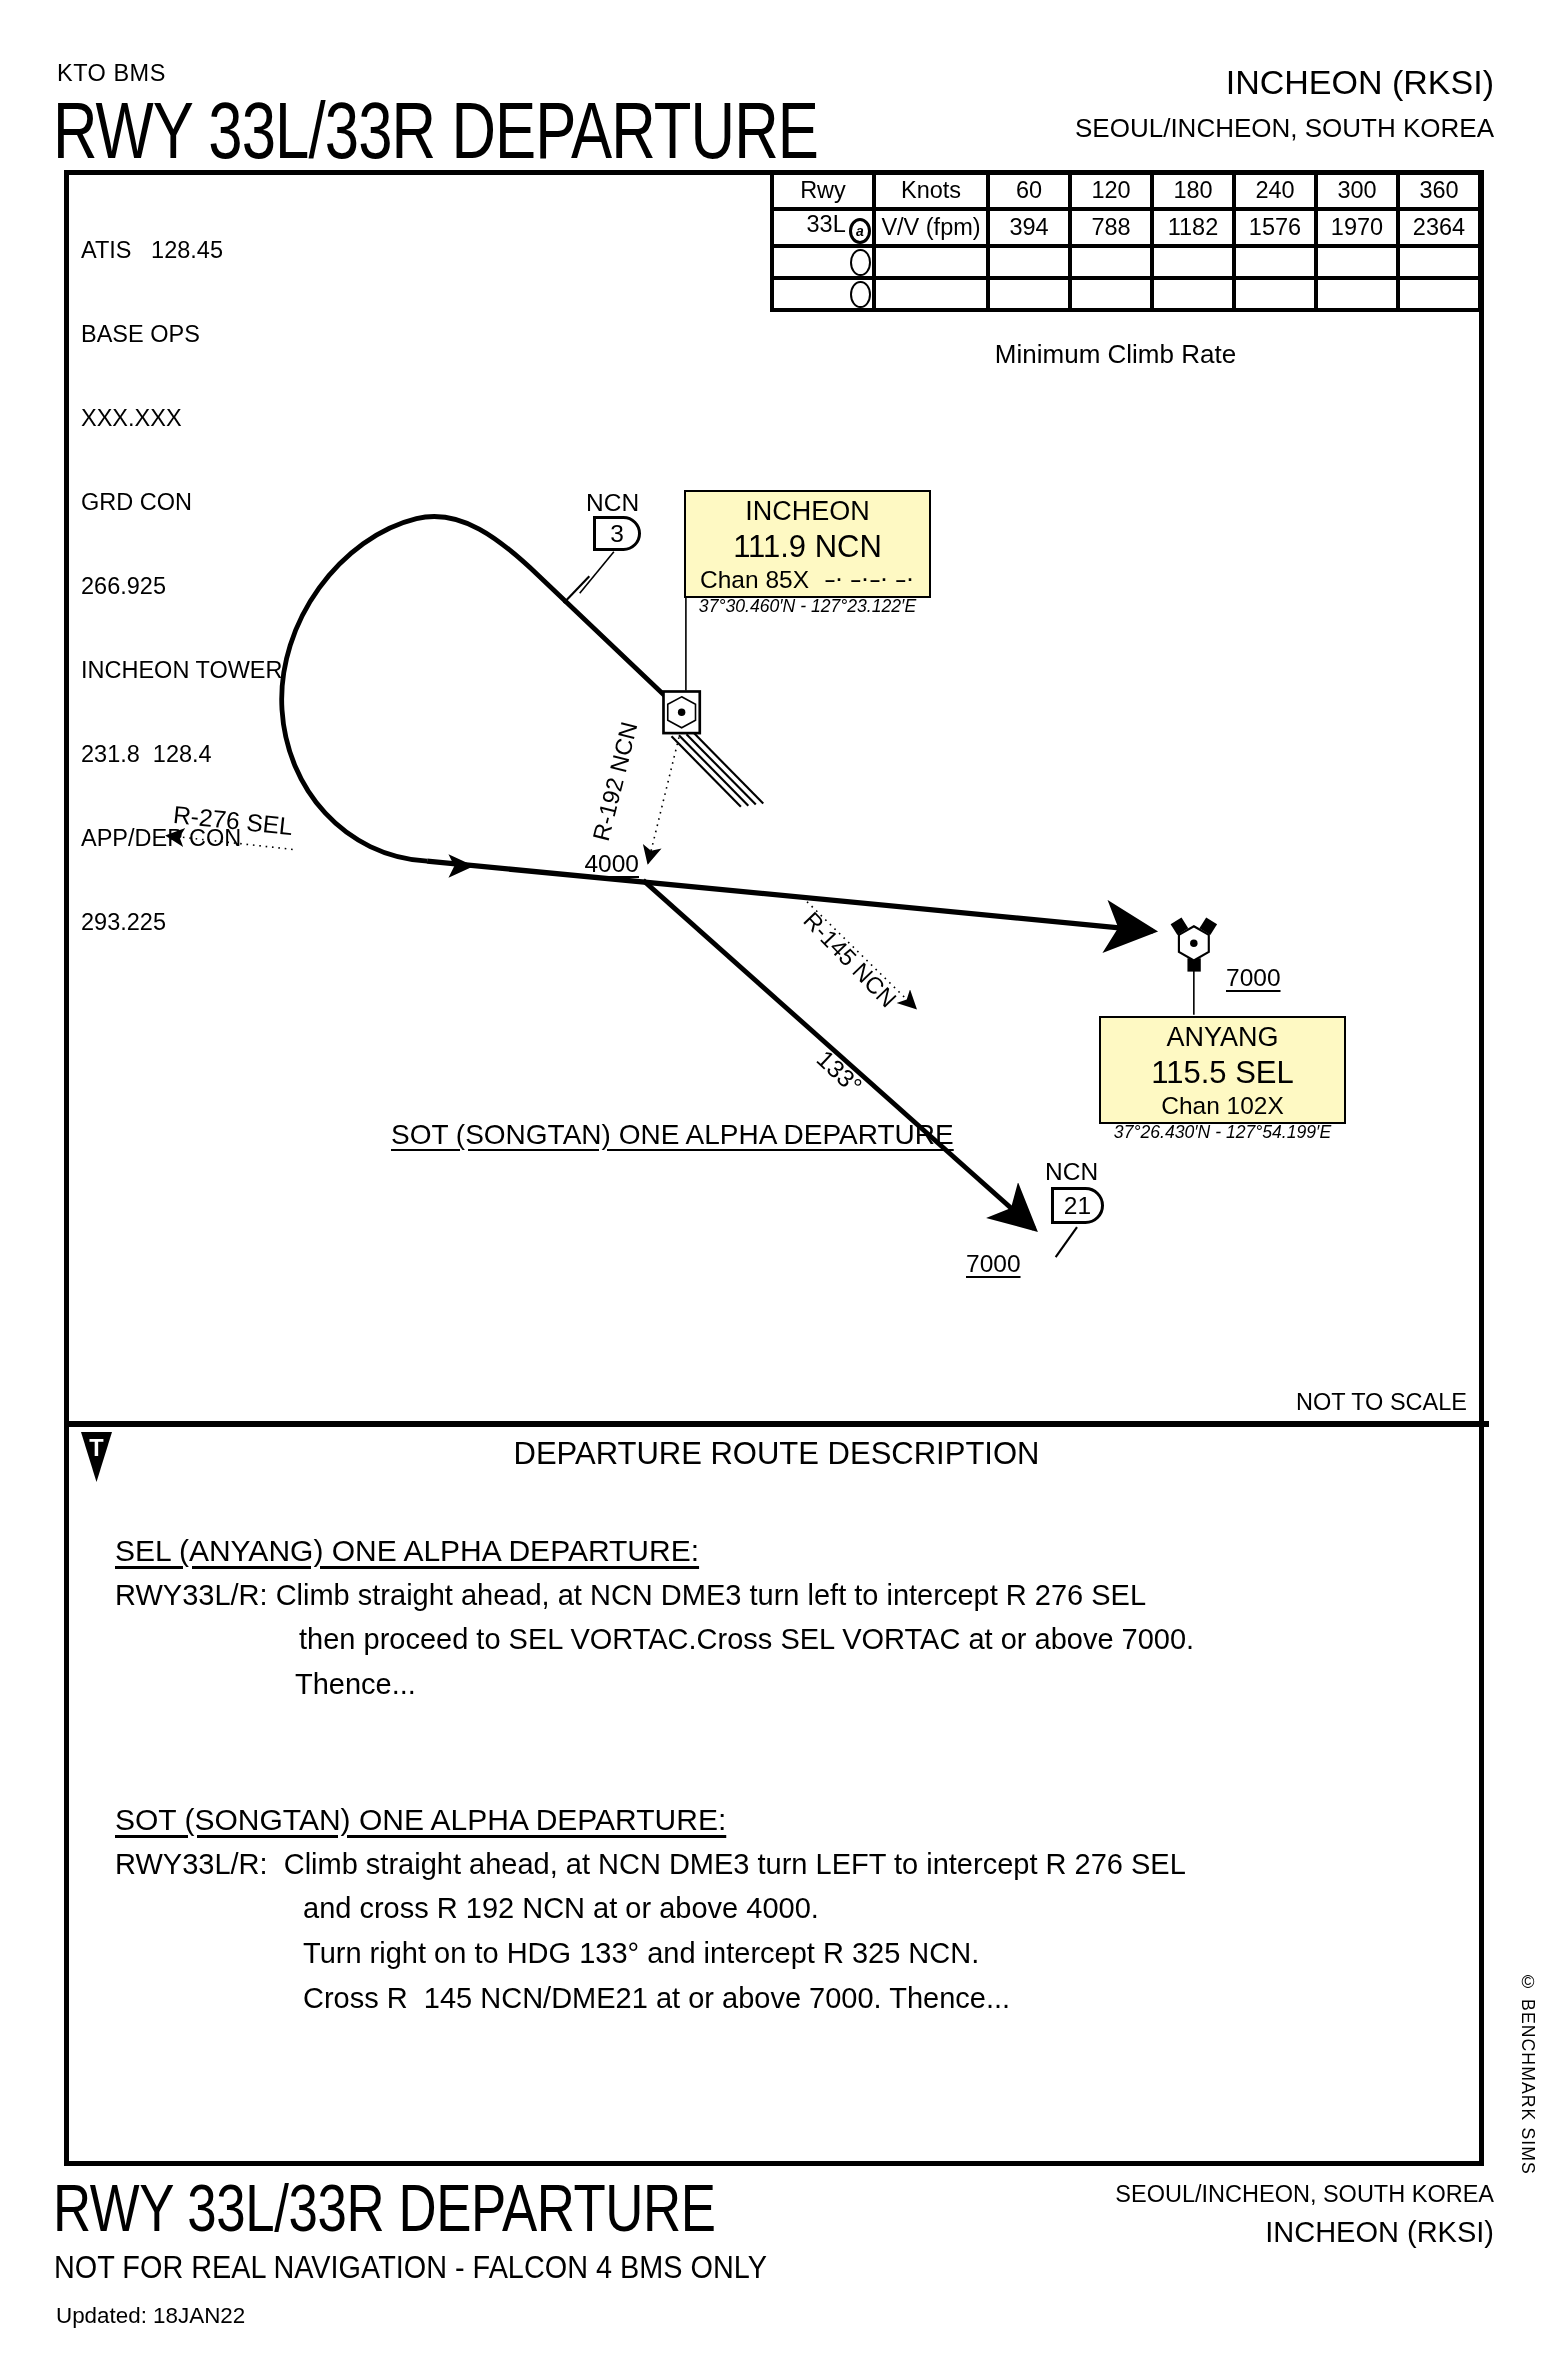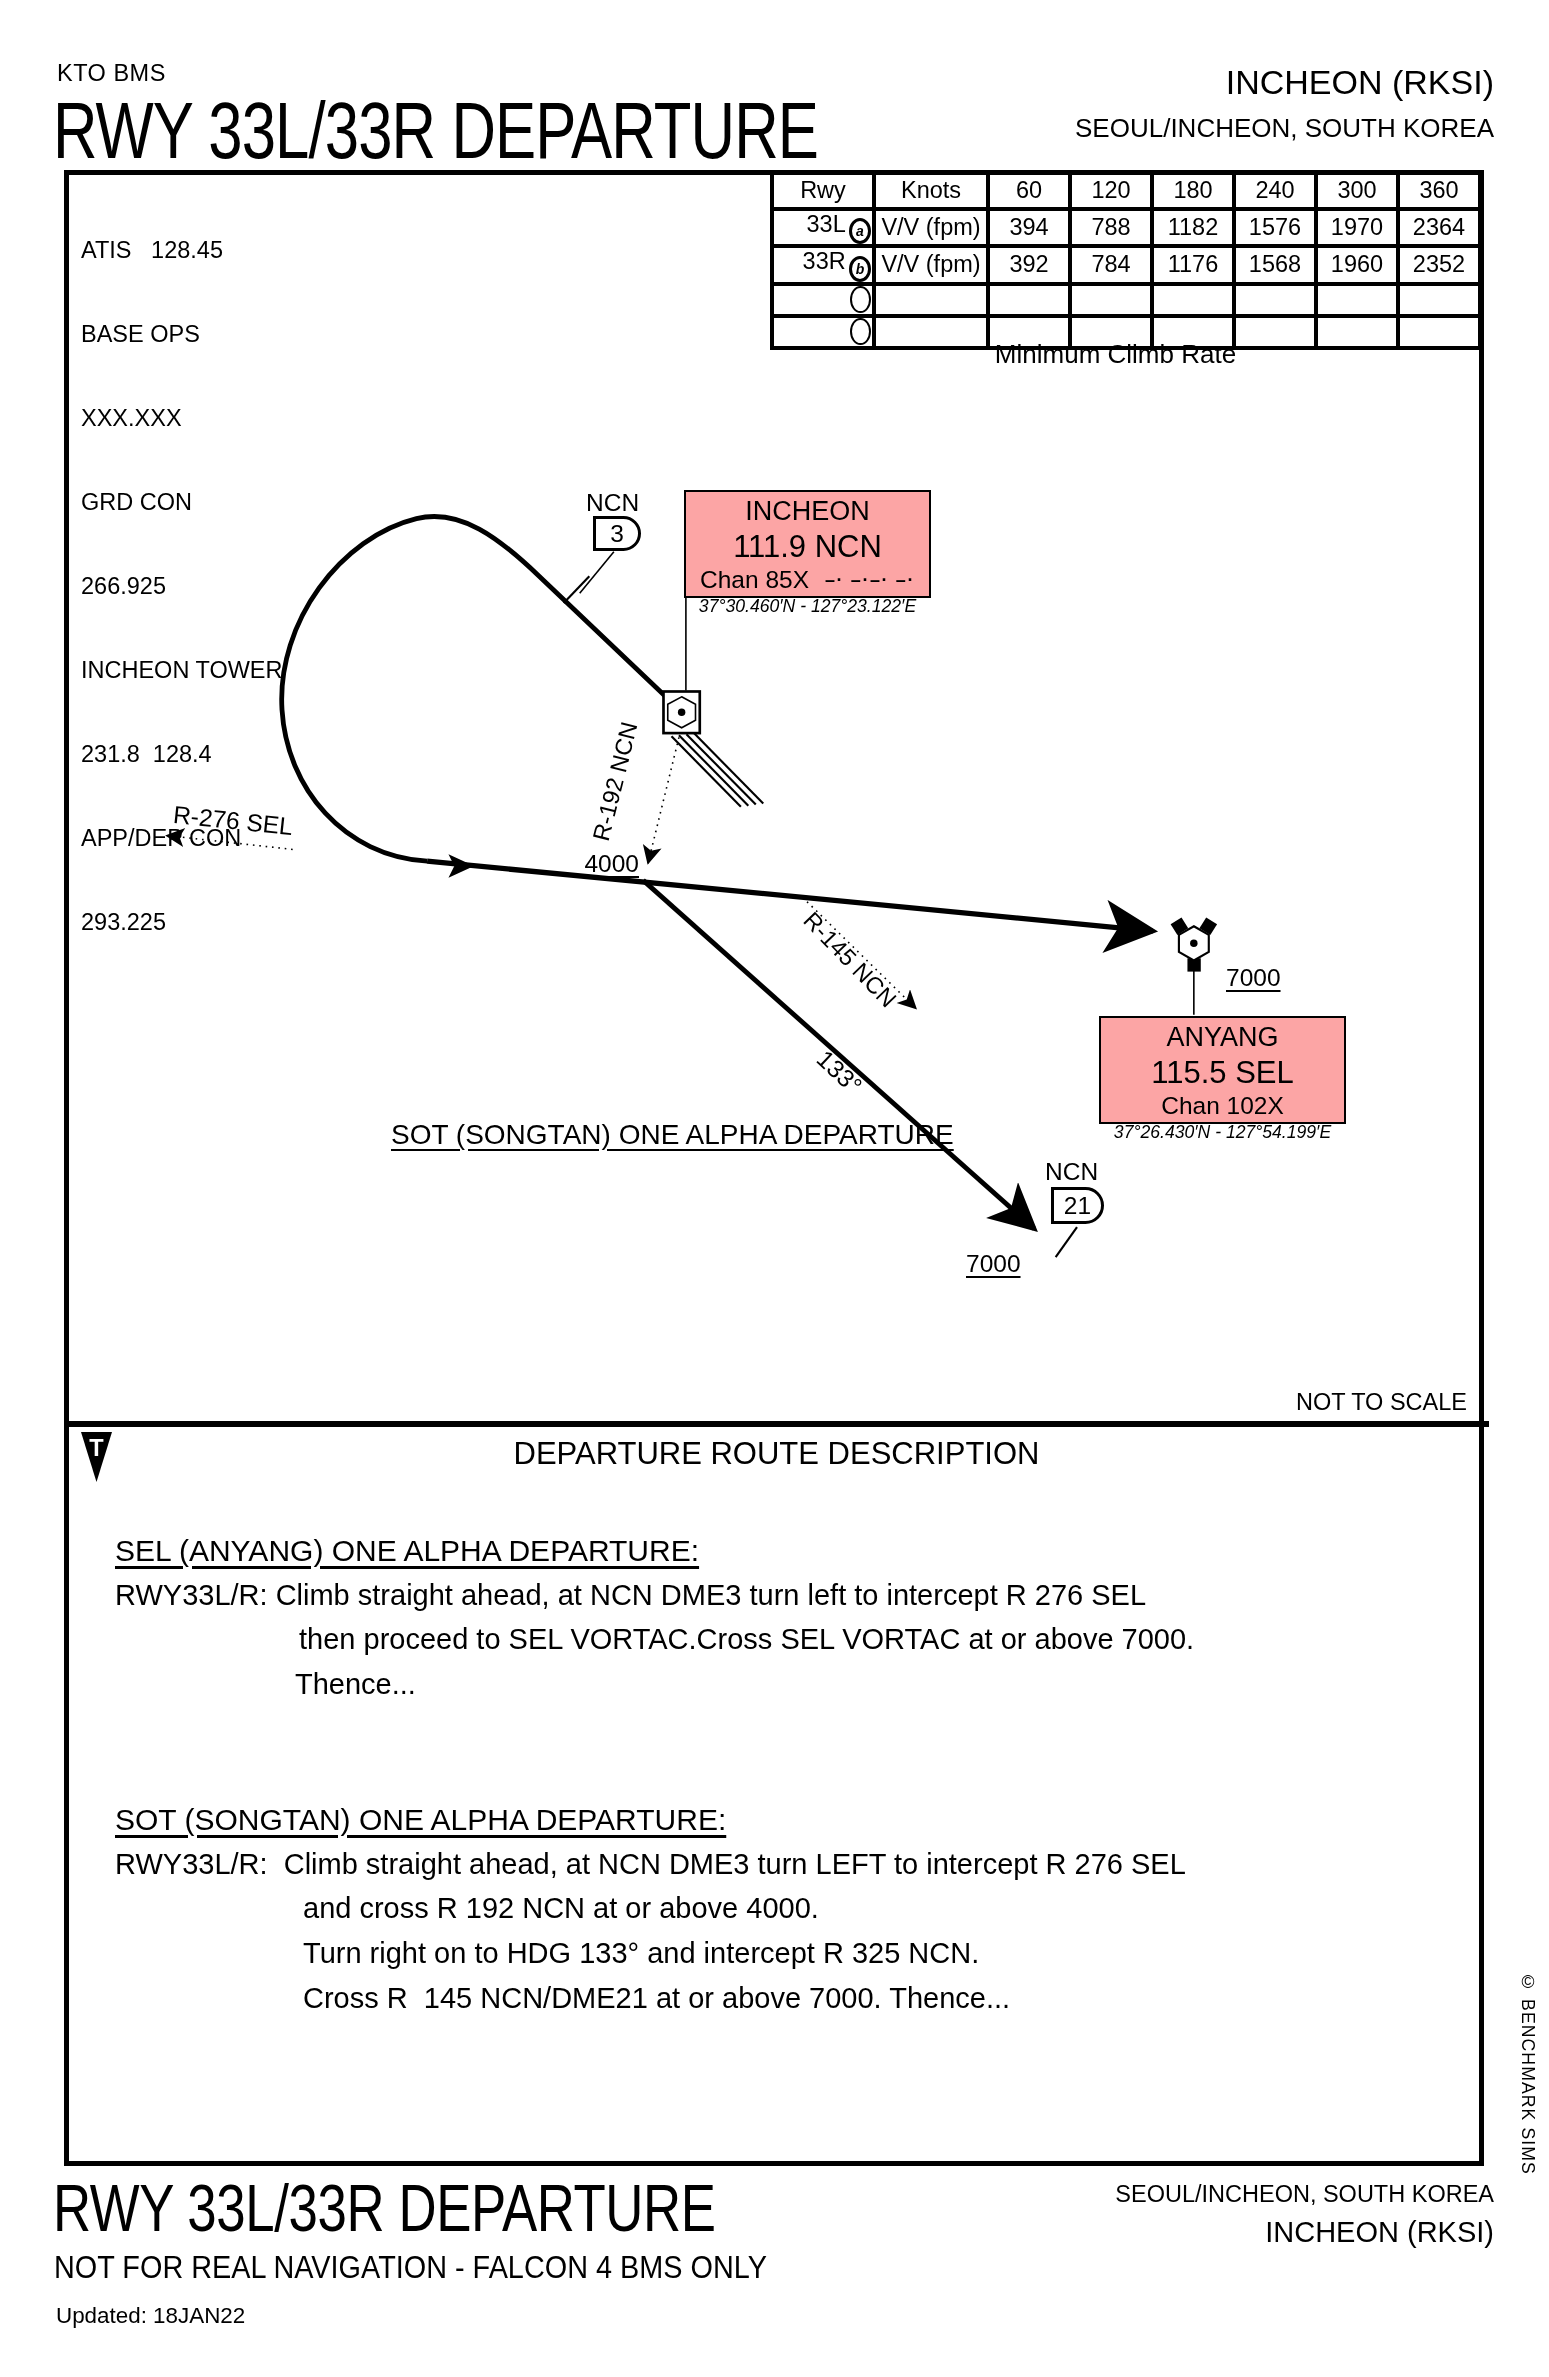--- a/index.html
+++ b/index.html
@@ -26,21 +26,21 @@
   #climb-table th{height:33px;}
   #climb-table td{height:28px;}
   .col-rwy{width:98px;} .col-knots{width:110px;} .col-v{width:78px;}
   .rwy-cell{text-align:right !important;padding-right:1.1px !important;}
   .note-circle{display:inline-block;width:16px;height:20px;border:3.7px solid #000;border-radius:50%;
        font-size:14px;line-height:20px;text-align:center;font-style:italic;margin-left:3.2px;
        vertical-align:-4.3px;font-weight:bold;}
   .note-circle.empty{border-width:2.7px;width:17px;height:23.5px;vertical-align:-6.4px;}
   .min-climb{left:742px;top:339px;width:747px;text-align:center;font-size:26px;}
   
-  .navbox{border:2.7px solid #000;box-sizing:border-box;text-align:center;background:#fca5a5;}
+  .navbox{border:2.7px solid #000;box-sizing:border-box;text-align:center;background:#fef9c3;}
   .navbox .n1{font-size:27px;margin-top:4.3px;}
   .navbox .n2{font-size:31px;margin-top:2.1px;}
   .navbox .n3row{display:flex;justify-content:space-between;align-items:center;padding:0 14px;margin-top:1.1px;}
   .navbox .n3{font-size:24.5px;}
   .navbox .morse{font-size:18px;font-weight:bold;letter-spacing:1.6px;}
   .navbox .n4{font-size:17.6px;font-style:italic;margin-top:1.1px;border-top:0;}
   #incheon-box{left:684px;top:490px;width:247px;height:108px;}
   #anyang-box{left:1099px;top:1016px;width:247px;height:108px;}
   
   .dme-box{border:3.7px solid #000;border-radius:0 21.3px 21.3px 0;box-sizing:border-box;
@@ -111,30 +111,20 @@
       <td class="rwy-cell"><span>33L</span><span class="note-circle">a</span></td>
       <td>V/V (fpm)</td>
       <td>394</td>
       <td>788</td>
       <td>1182</td>
       <td>1576</td>
       <td>1970</td>
       <td>2364</td>
     </tr>
     <tr>
-      <td class="rwy-cell"><span>33R</span><span class="note-circle">b</span></td>
-      <td>V/V (fpm)</td>
-      <td>392</td>
-      <td>784</td>
-      <td>1176</td>
-      <td>1568</td>
-      <td>1960</td>
-      <td>2352</td>
-    </tr>
-    <tr>
       <td class="rwy-cell"><span class="note-circle empty"></span></td>
       <td></td>
           <td></td>
       <td></td>
           <td></td>
       <td></td>
           <td></td>
       <td></td>
     </tr>
     <tr>

